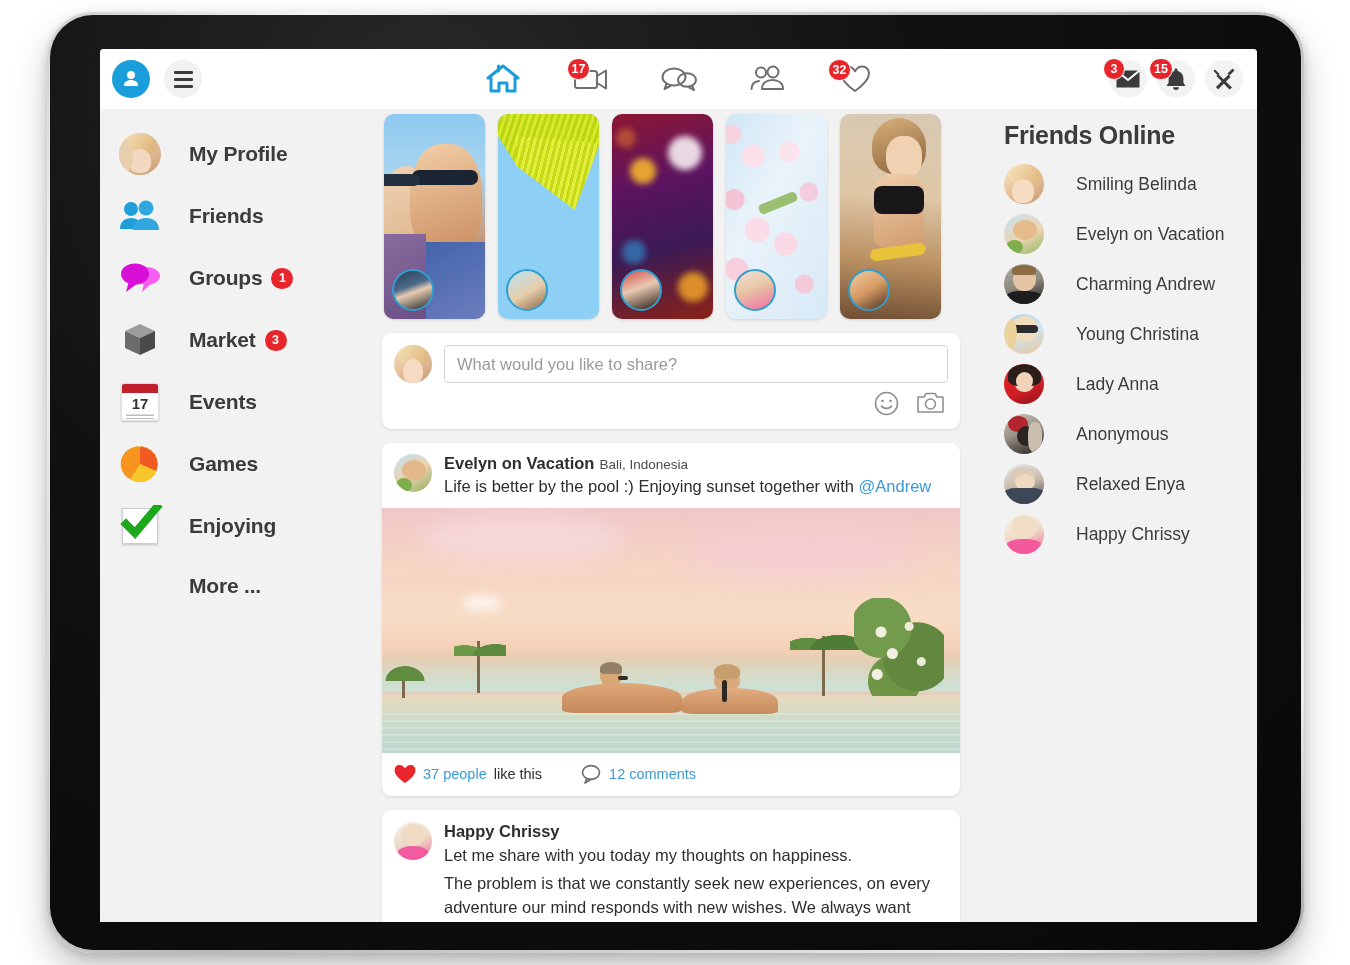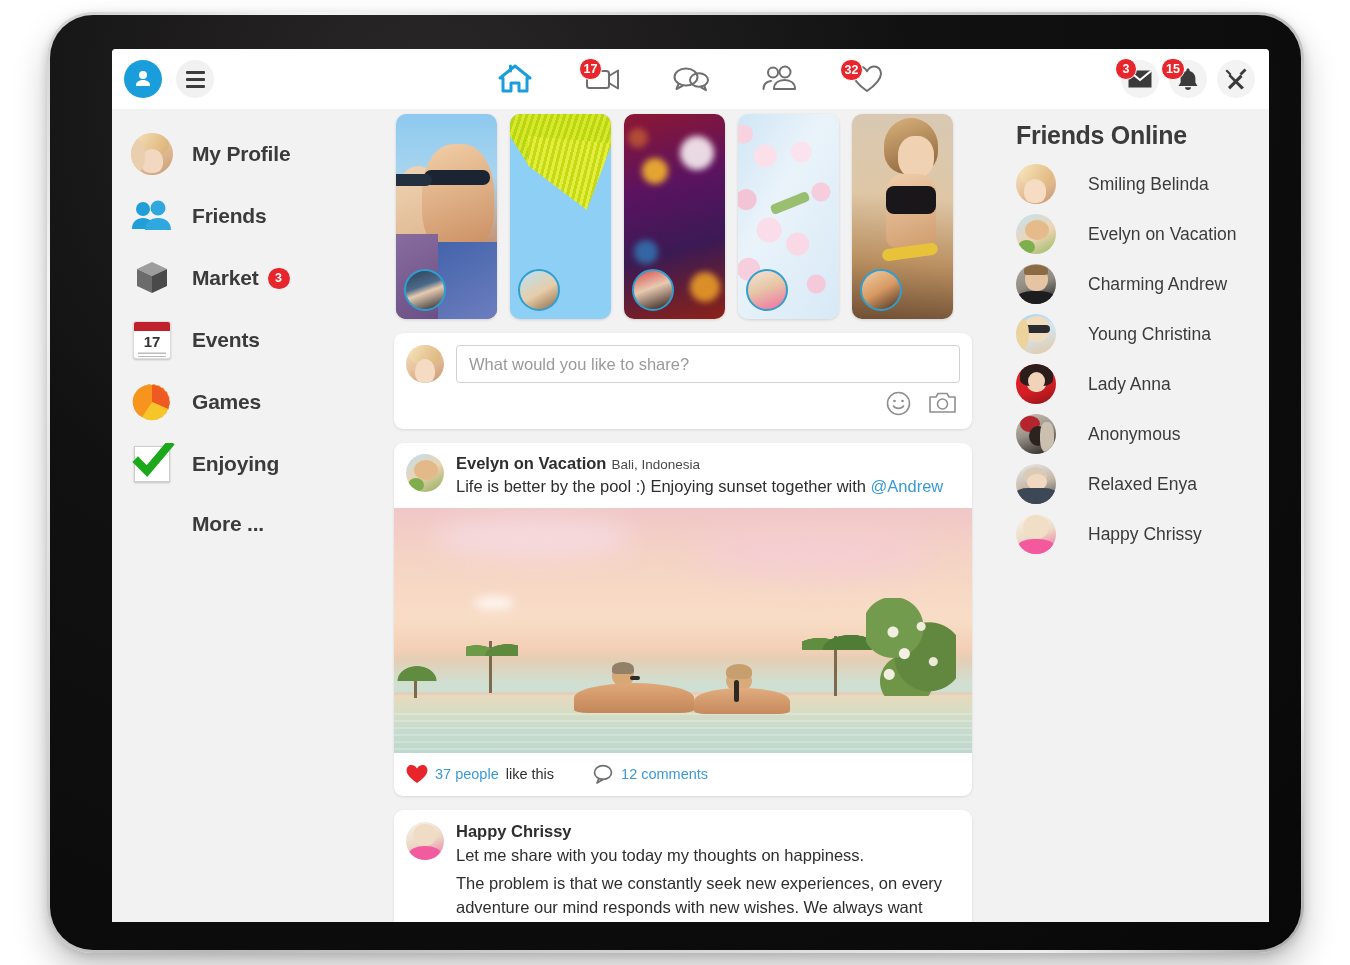--- a/index.html
+++ b/index.html
@@ -23,21 +23,21 @@
   .tablet-bezel {
     width: 100%; height: 100%;
     border-radius: 43px;
     background: #0e0d0d;
     background: radial-gradient(ellipse at 30% 10%, #2a2828 0%, #121111 40%, #080808 100%);
     padding: 0;
     position: relative;
   }
   .screen {
     position: absolute;
-    left: 62px; top: 34px;
+    left: 50px; top: 34px;
     width: 1157px; height: 873px;
     overflow: hidden;
     background: #f2f2f2;
     border-top-left-radius: 4px;
     border-top-right-radius: 4px;
   }
 
   
   .topnav {
     height: 60px;
@@ -122,20 +122,21 @@
     width: 44px; height: 44px;
     display:flex; align-items:center; justify-content:center;
     flex: none;
   }
   .side-label {
     font-size: 21px;
     color: #3b3b3b;
     font-weight: bold;
     letter-spacing: -0.2px;
     white-space: nowrap;
+    margin-left: 9px;
   }
   .side-badge {
     display:inline-flex; align-items:center; justify-content:center;
     background: #e8252a; color: #fff;
     border-radius: 11px;
     min-width: 22px; height: 21px;
     padding: 0 5px;
     font-size: 12.5px; font-weight: bold;
     margin-left: 9px;
     vertical-align: 3px;
@@ -331,20 +332,33 @@
           <svg width="42" height="34" viewBox="0 0 42 34">
             <circle cx="12" cy="10" r="7" fill="#1f9ed8"></circle>
             <path d="M1 30 C1 22.5 6 19 12 19 C18 19 23 22.5 23 30 Z" fill="#1f9ed8"></path>
             <circle cx="27" cy="9" r="7.5" fill="#2ea8df"></circle>
             <path d="M14 31 C14 23 19.5 19 27 19 C34.5 19 40 23 40 31 Z" fill="#2ea8df"></path>
           </svg>
         </div>
         <div class="side-label"><span>Friends</span></div>
       </div>
 
+      <div class="side-item">
+        <div class="side-ico">
+          <svg width="44" height="34" viewBox="0 0 44 34">
+            <ellipse cx="29" cy="15" rx="13" ry="9" fill="#f65ff0"></ellipse>
+            <path d="M26 22 L24 31 L33 23 Z" fill="#f65ff0"></path>
+            <ellipse cx="17" cy="13" rx="14" ry="10.5" fill="#d70fd7"></ellipse>
+            <path d="M11 20 L8 31 L20 22 Z" fill="#d70fd7"></path>
+          </svg>
+        </div>
+        <div class="side-label">
+          <span>Groups</span><span class="side-badge">1</span>
+        </div>
+      </div>
 
       <div class="side-item">
         <div class="side-ico">
           <svg width="42" height="40" viewBox="0 0 42 40">
             <path d="M6 11 L21 4 L36 11 L21 18 Z" fill="#9d9d9d"></path>
             <path d="M6 11 L21 18 L21 35 L6 28 Z" fill="#6b6b6b"></path>
             <path d="M36 11 L21 18 L21 35 L36 28 Z" fill="#4a4a4a"></path>
           </svg>
         </div>
         <div class="side-label">

